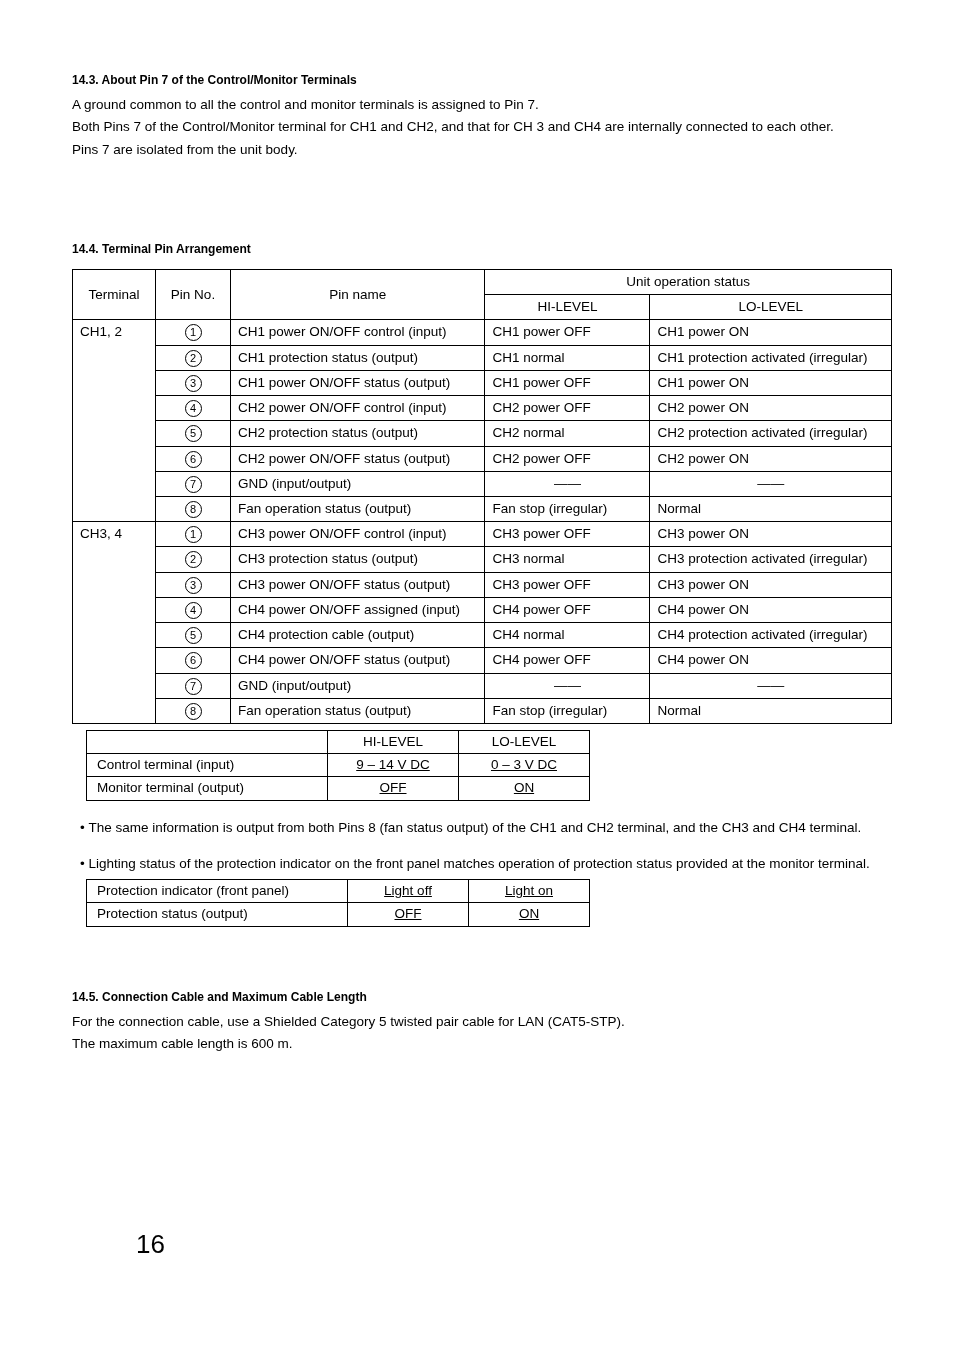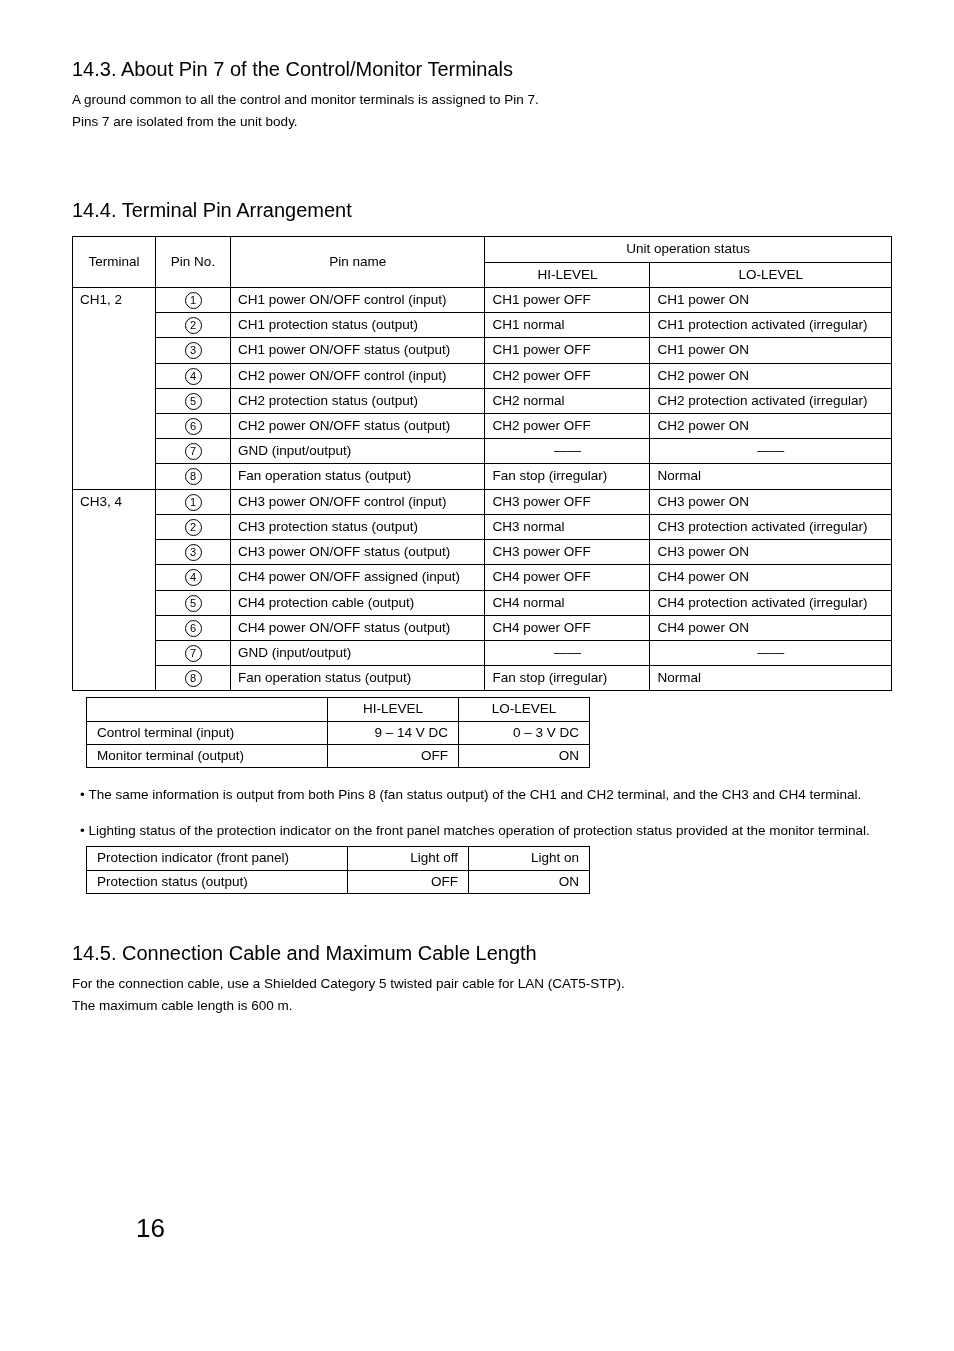--- a/index.html
+++ b/index.html
@@ -7,23 +7,23 @@
     font-size: 13.5px;
     color: #000;
     background: #fff;
     margin: 0;
     padding: 56px 62px 40px 72px;
     width: 954px;
     box-sizing: border-box;
     line-height: 1.35;
   }
   h2 {
-    font-size: 20px;
-    font-weight: normal;
-    margin: 0 0 8px 0;
+    font-size: 12px;
+    font-weight: bold;
+    margin: 16px 0 8px 0;
   }
   .para { margin: 0 0 4px 0; text-align: justify; }
   .para.last { margin-bottom: 36px; }
   .section-gap { height: 30px; }
 
   table.pin {
     border-collapse: collapse;
     width: 100%;
     margin-top: 12px;
   }
@@ -61,21 +61,21 @@
   table.small {
     border-collapse: collapse;
     margin: 6px 0 6px 14px;
   }
   table.small th, table.small td {
     border: 1px solid #000;
     padding: 2px 10px;
     font-size: 13.5px;
   }
   table.small th { font-weight: normal; text-align: center; }
-  table.small td.tc { text-align: right; }
+  table.small td.tc { text-align: center; text-decoration: underline; }
 
   .bullet-para {
     margin: 18px 0 6px 0;
     padding-left: 18px;
     text-indent: -10px;
     text-align: justify;
   }
   .bullet-para::before {
     content: "•\00a0";
   }
@@ -93,20 +93,21 @@
   .col-pinno { width: 60px; }
   .col-hi { width: 150px; }
 
 </style>
 </head>
 <body>
 <div class="page-wrap">
 
 <h2>14.3. About Pin 7 of the Control/Monitor Terminals</h2>
 <p class="para">A ground common to all the control and monitor terminals is assigned to Pin 7.</p>
+<p class="para">Both Pins 7 of the Control/Monitor terminal for CH1 and CH2, and that for CH 3 and CH4 are internally connected to each other.</p>
 <p class="para last">Pins 7 are isolated from the unit body.</p>
 
 <div class="section-gap"></div>
 
 <h2>14.4. Terminal Pin Arrangement</h2>
 
 <table class="pin">
   <tbody>
         <tr>
     <th rowspan="2" class="col-term">Terminal</th>

